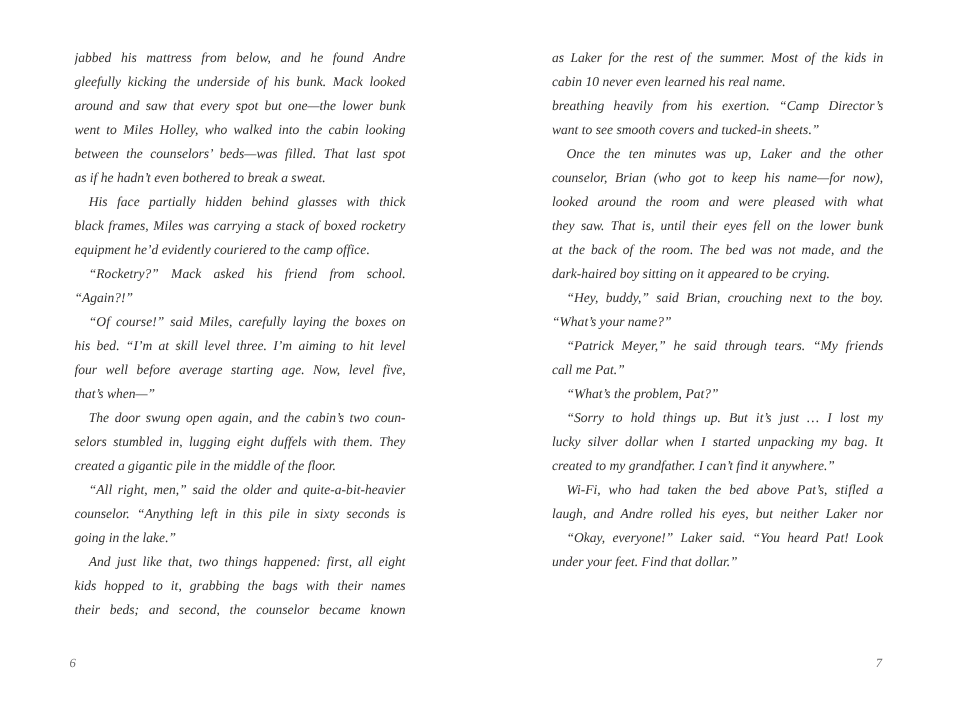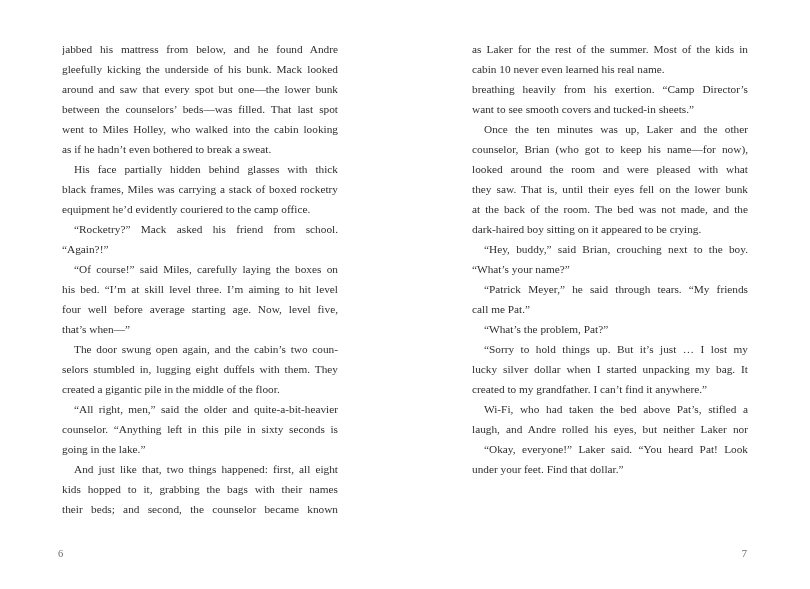--- a/index.html
+++ b/index.html
@@ -5,23 +5,23 @@
   html, body { margin: 0; padding: 0; }
   body {
     width: 810px;
     height: 589px;
     position: relative;
     background: #ffffff;
     overflow: hidden;
     font-family: "Liberation Serif", "DejaVu Serif", serif;
   }
   .spread { position: absolute; inset: 0; }
-  .page { position: absolute; top: 0; width: 405px; height: 415px; background: #ffffff; }
+  .page { position: absolute; top: 0; width: 405px; height: 415px; background: #ffffff; font-style: italic; }
   .page-left  { left: 0; }
-  .page-right { left: 404px; }
+  .page-right { left: 392px; }
 
   .text-block {
     position: absolute;
     top: 39px;
     width: 276px;
     color: #2f2e2c;
   }
   .page-left  .text-block { left: 62px; }
   .page-right .text-block { left: 68px; }
 
@@ -51,22 +51,22 @@
 </head>
 <body>
 
 <div class="spread">
 
   <div class="page page-left">
     <div class="text-block" id="left-lines">
         <div class="ln">jabbed his mattress from below, and he found Andre</div>
         <div class="ln">gleefully kicking the underside of his bunk. Mack looked</div>
         <div class="ln">around and saw that every spot but one—the lower bunk</div>
+        <div class="ln">went to Miles Holley, who walked into the cabin looking</div>
         <div class="ln">between the counselors’ beds—was filled. That last spot</div>
-        <div class="ln">went to Miles Holley, who walked into the cabin looking</div>
         <div class="ln end">as if he hadn’t even bothered to break a sweat.</div>
         <div class="ln ind">His face partially hidden behind glasses with thick</div>
         <div class="ln">black frames, Miles was carrying a stack of boxed rocketry</div>
         <div class="ln end">equipment he’d evidently couriered to the camp office.</div>
         <div class="ln ind">“Rocketry?” Mack asked his friend from school.</div>
         <div class="ln end">“Again?!”</div>
         <div class="ln ind">“Of course!” said Miles, carefully laying the boxes on</div>
         <div class="ln">his bed. “I’m at skill level three. I’m aiming to hit level</div>
         <div class="ln">four well before average starting age. Now, level five,</div>
         <div class="ln end">that’s when—”</div>

